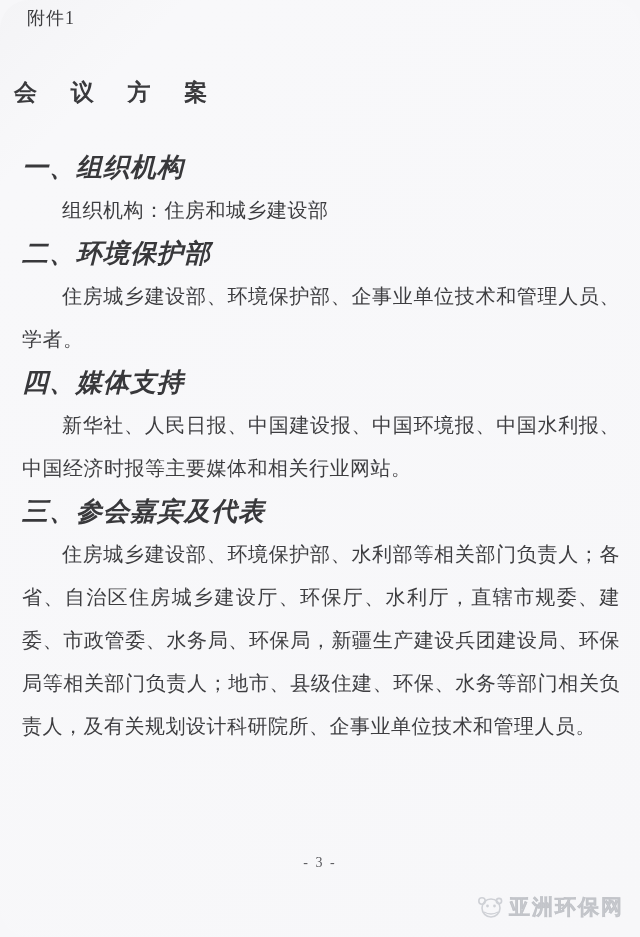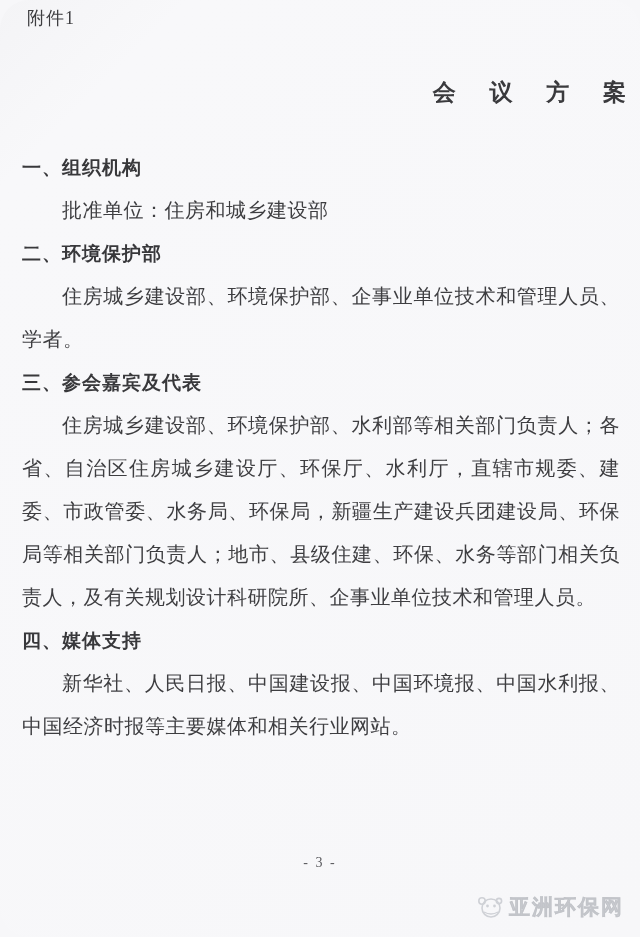--- a/index.html
+++ b/index.html
@@ -27,40 +27,41 @@
     left: 27px;
     top: 6px;
     font-size: 18px;
     letter-spacing: 1px;
   }
   .doc-title {
     position: absolute;
     top: 77px;
     left: 0;
     width: 100%;
-    text-align: right;
+    text-align: left;
     font-size: 23px;
     font-weight: bold;
     letter-spacing: 14px;
     text-indent: 14px;
     color: #3a3a3d;
   }
   .content {
     position: absolute;
     top: 146px;
     left: 22px;
     width: 598px;
   }
   .content h2 {
     margin: 0;
-    font-size: 19px;
+    font-size: 26px;
     font-weight: bold;
     line-height: 43px;
     color: #38383b;
     letter-spacing: 1px;
+    font-style: italic;
   }
   .content p {
     margin: 0;
     font-size: 20px;
     line-height: 43px;
     text-indent: 2em;
     text-align: justify;
     letter-spacing: 0.5px;
   }
   .content p.plain {
@@ -106,36 +107,36 @@
 <div class="page">
 
   <div class="attachment">附件1</div>
 
   <div class="doc-title">会 议 方 案</div>
 
   <div class="content">
 
     <section>
       <h2>一、组织机构</h2>
-      <p class="plain">批准单位：住房和城乡建设部</p>
+      <p class="plain">组织机构：住房和城乡建设部</p>
     </section>
 
     <section>
       <h2>二、环境保护部</h2>
       <p>住房城乡建设部、环境保护部、企事业单位技术和管理人员、学者。</p>
     </section>
 
     <section>
-      <h2>三、参会嘉宾及代表</h2>
-      <p>住房城乡建设部、环境保护部、水利部等相关部门负责人；各省、自治区住房城乡建设厅、环保厅、水利厅，直辖市规委、建委、市政管委、水务局、环保局，新疆生产建设兵团建设局、环保局等相关部门负责人；地市、县级住建、环保、水务等部门相关负责人，及有关规划设计科研院所、企事业单位技术和管理人员。</p>
+      <h2>四、媒体支持</h2>
+      <p>新华社、人民日报、中国建设报、中国环境报、中国水利报、中国经济时报等主要媒体和相关行业网站。</p>
     </section>
 
     <section>
-      <h2>四、媒体支持</h2>
-      <p>新华社、人民日报、中国建设报、中国环境报、中国水利报、中国经济时报等主要媒体和相关行业网站。</p>
+      <h2>三、参会嘉宾及代表</h2>
+      <p>住房城乡建设部、环境保护部、水利部等相关部门负责人；各省、自治区住房城乡建设厅、环保厅、水利厅，直辖市规委、建委、市政管委、水务局、环保局，新疆生产建设兵团建设局、环保局等相关部门负责人；地市、县级住建、环保、水务等部门相关负责人，及有关规划设计科研院所、企事业单位技术和管理人员。</p>
     </section>
 
   </div>
 
   <div class="page-number">- 3 -</div>
 
   <div class="watermark">
     <svg class="wm-logo" viewBox="0 0 30 26" aria-hidden="true">
       <circle cx="16" cy="14" r="9" fill="none" stroke="#cfd1d6" stroke-width="1.6"></circle>
       <circle cx="7" cy="7" r="3.2" fill="none" stroke="#cfd1d6" stroke-width="1.6"></circle>

